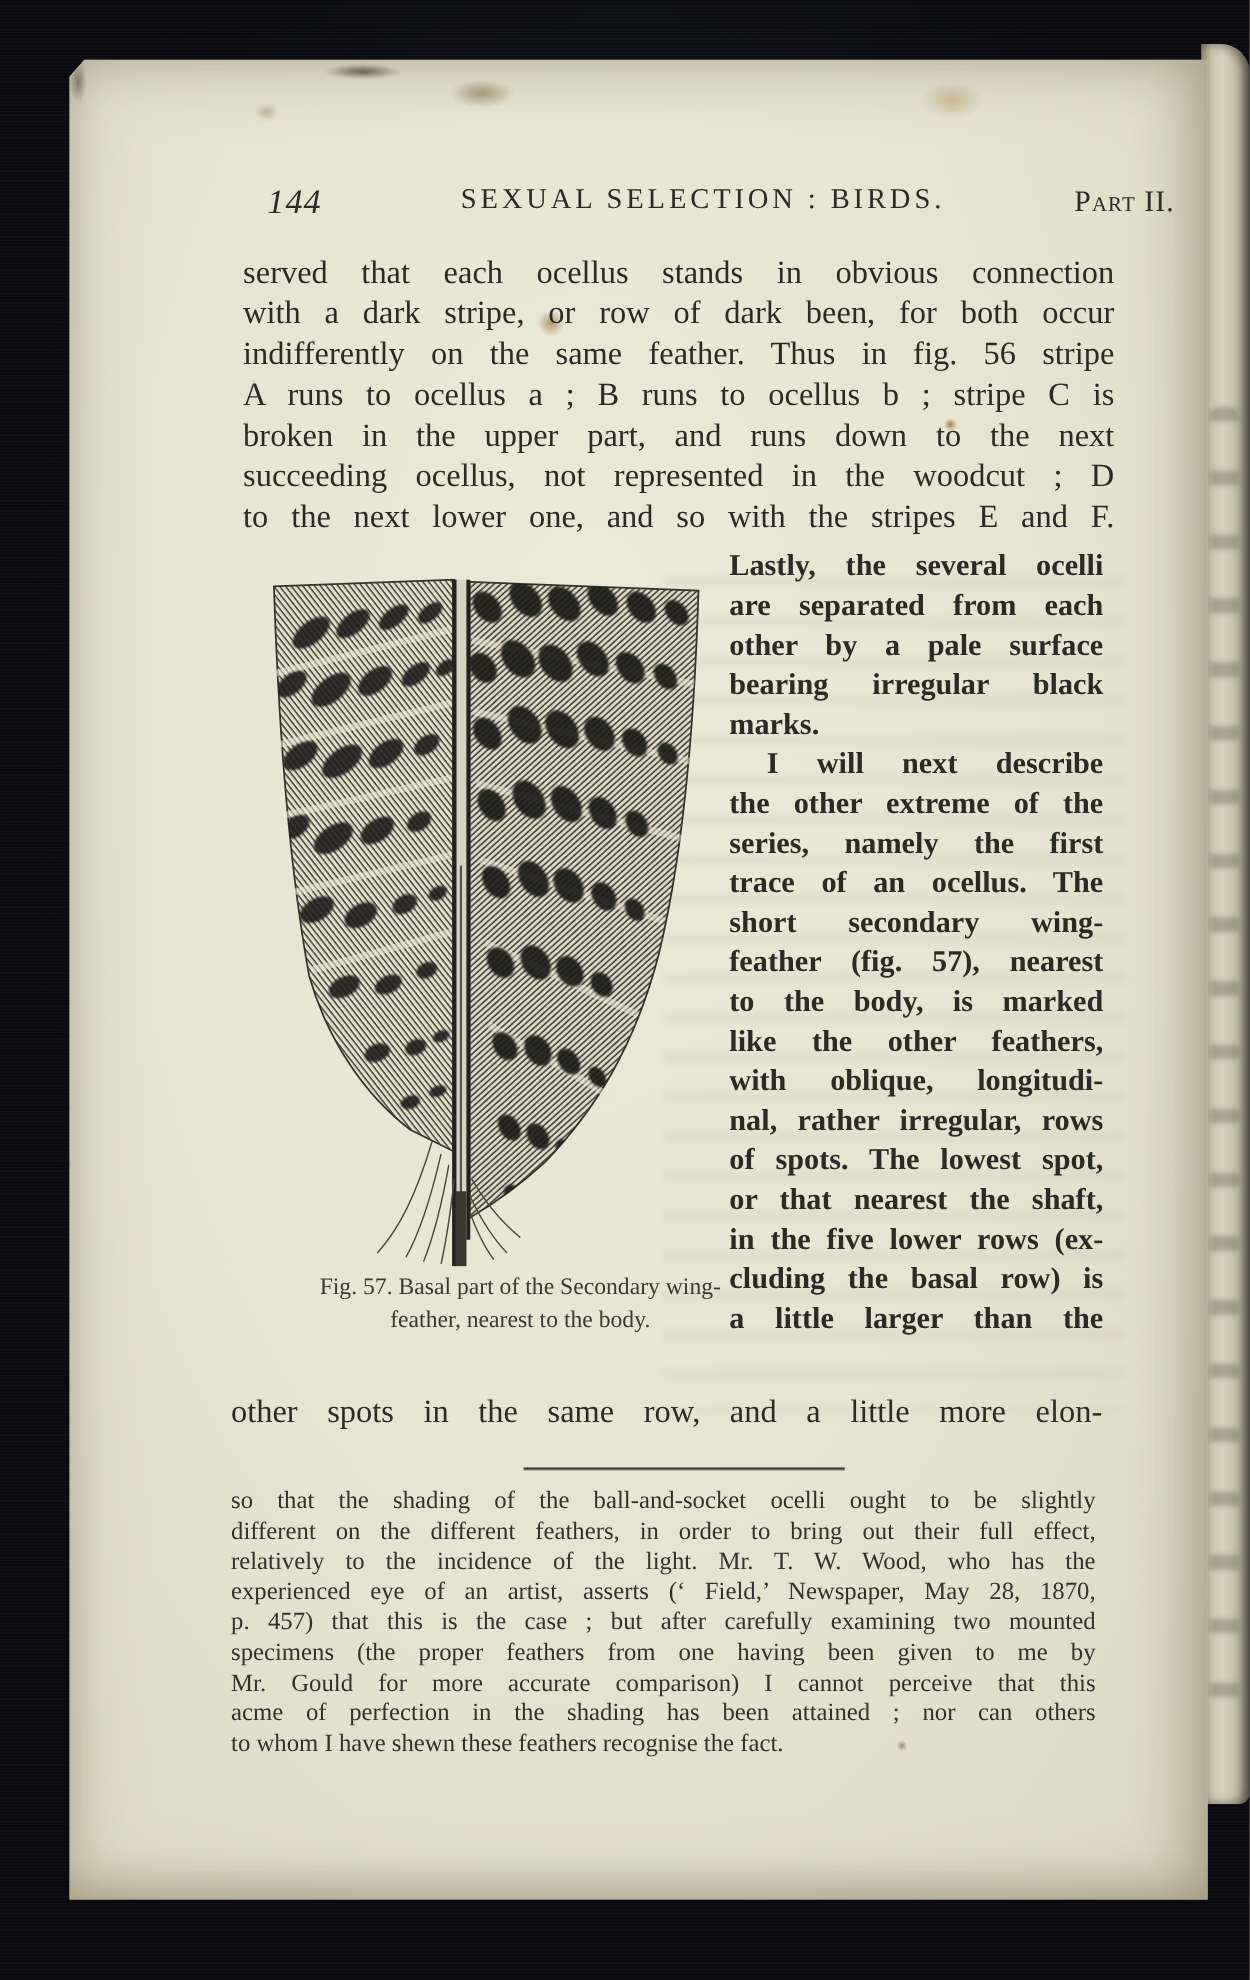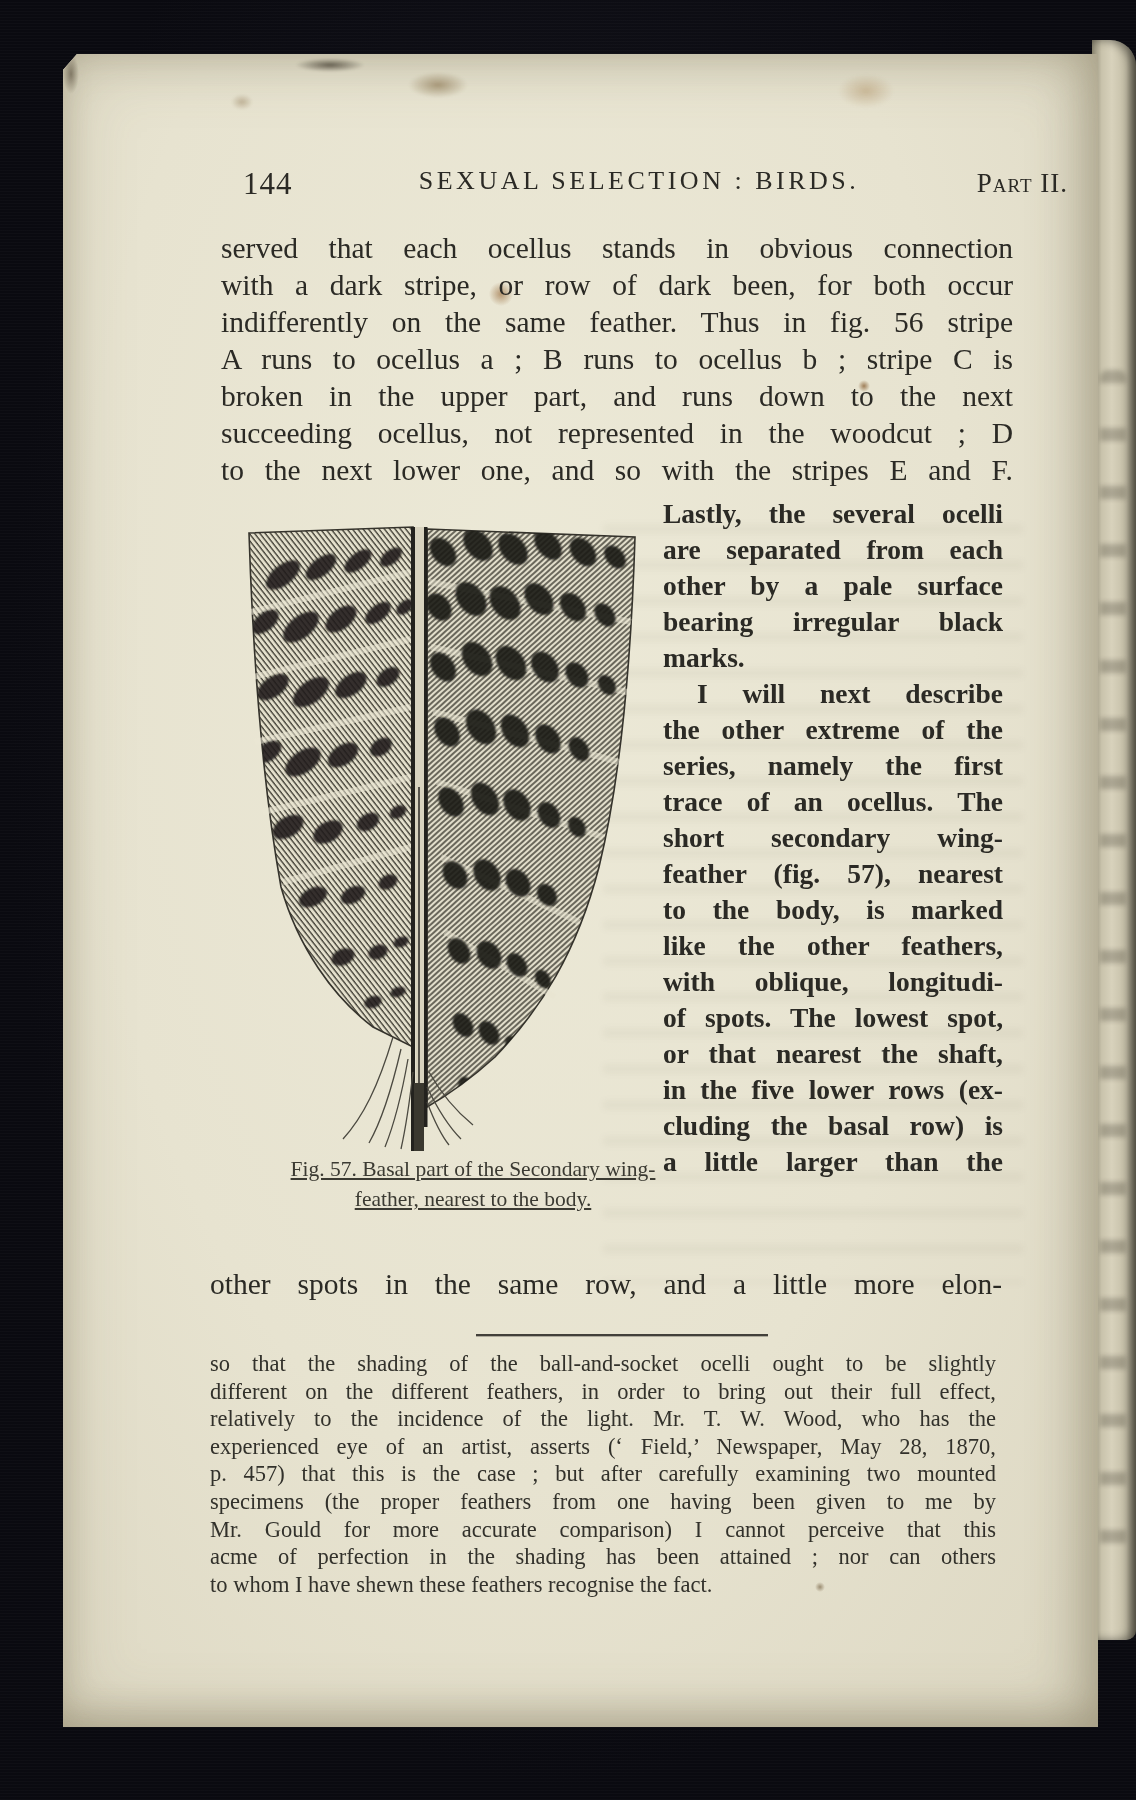--- a/index.html
+++ b/index.html
@@ -48,33 +48,33 @@
   .s8{left:0px;top:0px;width:16px;height:40px;background:radial-gradient(ellipse,rgba(60,50,34,.5),rgba(60,50,34,0) 70%);}
   
   .ghost{
     position:absolute;left:540px;top:470px;width:420px;height:760px;
     background:repeating-linear-gradient(180deg, rgba(90,86,68,.14) 0 10px, transparent 10px 36px);
     filter:blur(3px);opacity:.35;pointer-events:none;
   }
 
   
   .header{position:absolute;left:147px;top:112px;width:798px;height:40px;font-size:27px;}
-  .pagenum{position:absolute;left:33px;top:0;font-size:31px;letter-spacing:1px;}
+  .pagenum{position:absolute;left:33px;top:0;font-size:31px;letter-spacing:1px;font-style:italic;}
   .rtitle{position:absolute;left:0;right:0;text-align:center;letter-spacing:3.5px;font-size:26px;padding-left:60px;}
   .part{position:absolute;right:-60px;top:2px;font-variant:small-caps;font-size:27px;letter-spacing:1px;}
 
   .block{position:absolute;color:#2b2a25;}
   .line{text-align:justify;text-align-last:justify;white-space:normal;}
   .line.nj{text-align-last:left;}
   .line.ind{text-indent:34px;}
 
   .mainpara{left:158px;top:176px;width:792px;font-size:29.5px;line-height:37px;}
   .rightcol{left:600px;top:442px;width:340px;font-size:27.5px;line-height:36px;font-weight:bold;}
   .contline{left:147px;top:1212px;width:792px;font-size:29.5px;line-height:37px;}
-  .caption{left:160px;top:1100px;width:500px;text-align:center;font-size:21.5px;line-height:30px;color:#3b3a32;text-decoration:underline;}
+  .caption{left:160px;top:1100px;width:500px;text-align:center;font-size:21.5px;line-height:30px;color:#3b3a32;}
   .rule{position:absolute;left:413px;top:1280px;width:292px;height:2px;background:#42403a;box-shadow:0 1px 0 rgba(66,64,58,.35);}
   .footnote{left:147px;top:1296px;width:786px;font-size:22.5px;line-height:27.6px;color:#32312b;}
 
   .figwrap{position:absolute;left:180px;top:472px;width:394px;height:626px;}
 </style>
 </head>
 <body>
 
 <div class="bg"></div>
 
@@ -250,20 +250,21 @@
       <div class="line nj">marks.</div>
       <div class="line ind">I will next describe</div>
       <div class="line">the other extreme of the</div>
       <div class="line">series, namely the first</div>
       <div class="line">trace of an ocellus.  The</div>
       <div class="line">short secondary wing-</div>
       <div class="line">feather (fig. 57), nearest</div>
       <div class="line">to the body, is marked</div>
       <div class="line">like the other feathers,</div>
       <div class="line">with oblique, longitudi-</div>
+      <div class="line">nal, rather irregular, rows</div>
       <div class="line">of spots.  The lowest spot,</div>
       <div class="line">or that nearest the shaft,</div>
       <div class="line">in the five lower rows (ex-</div>
       <div class="line">cluding the basal row) is</div>
       <div class="line">a little larger than the</div>
     </div>
 
   <div class="block caption">
     <div>Fig. 57.  Basal part of the Secondary wing-</div>
     <div>feather, nearest to the body.</div>

